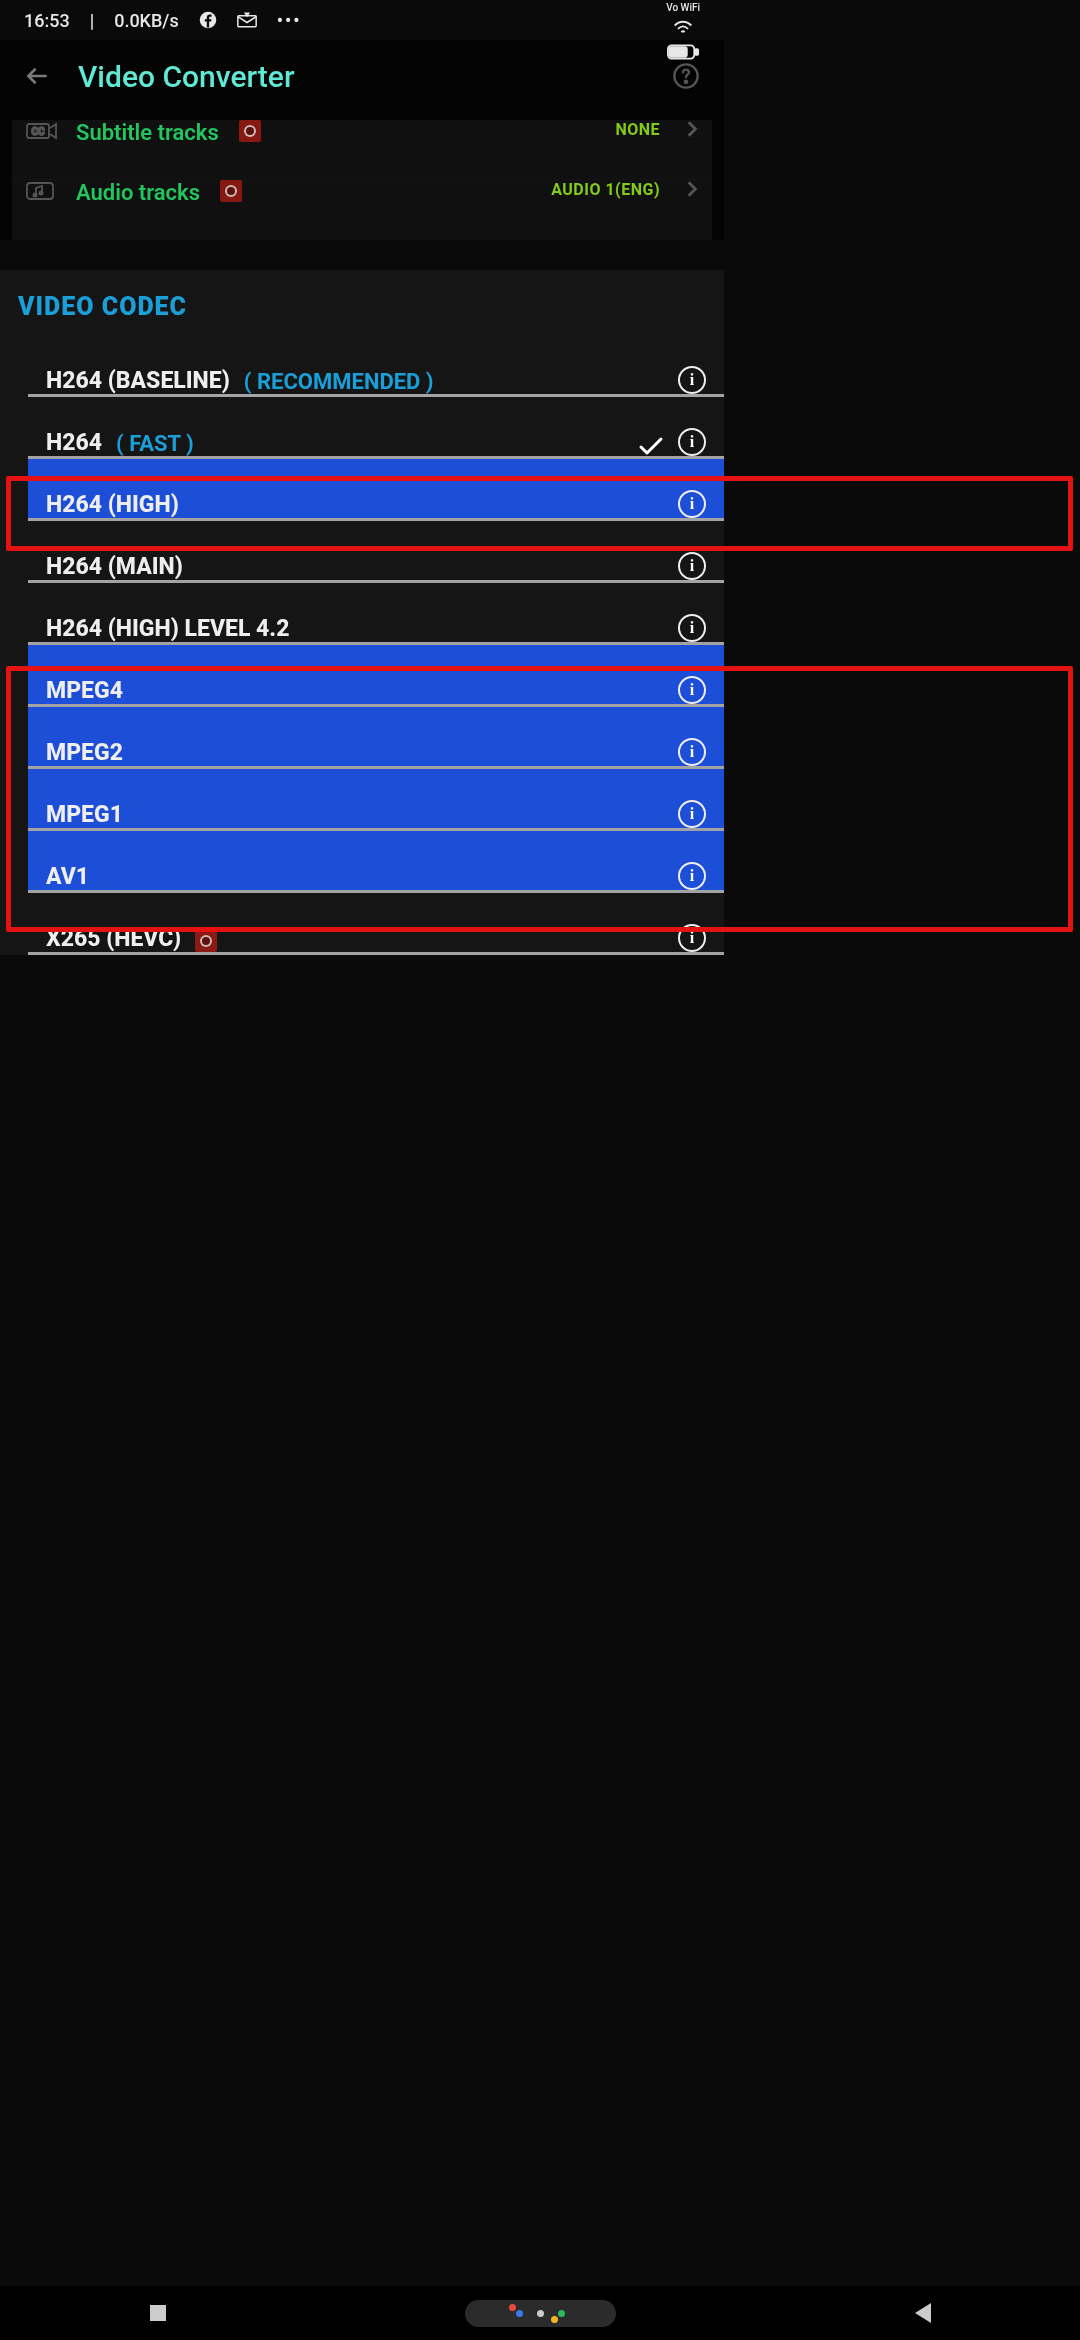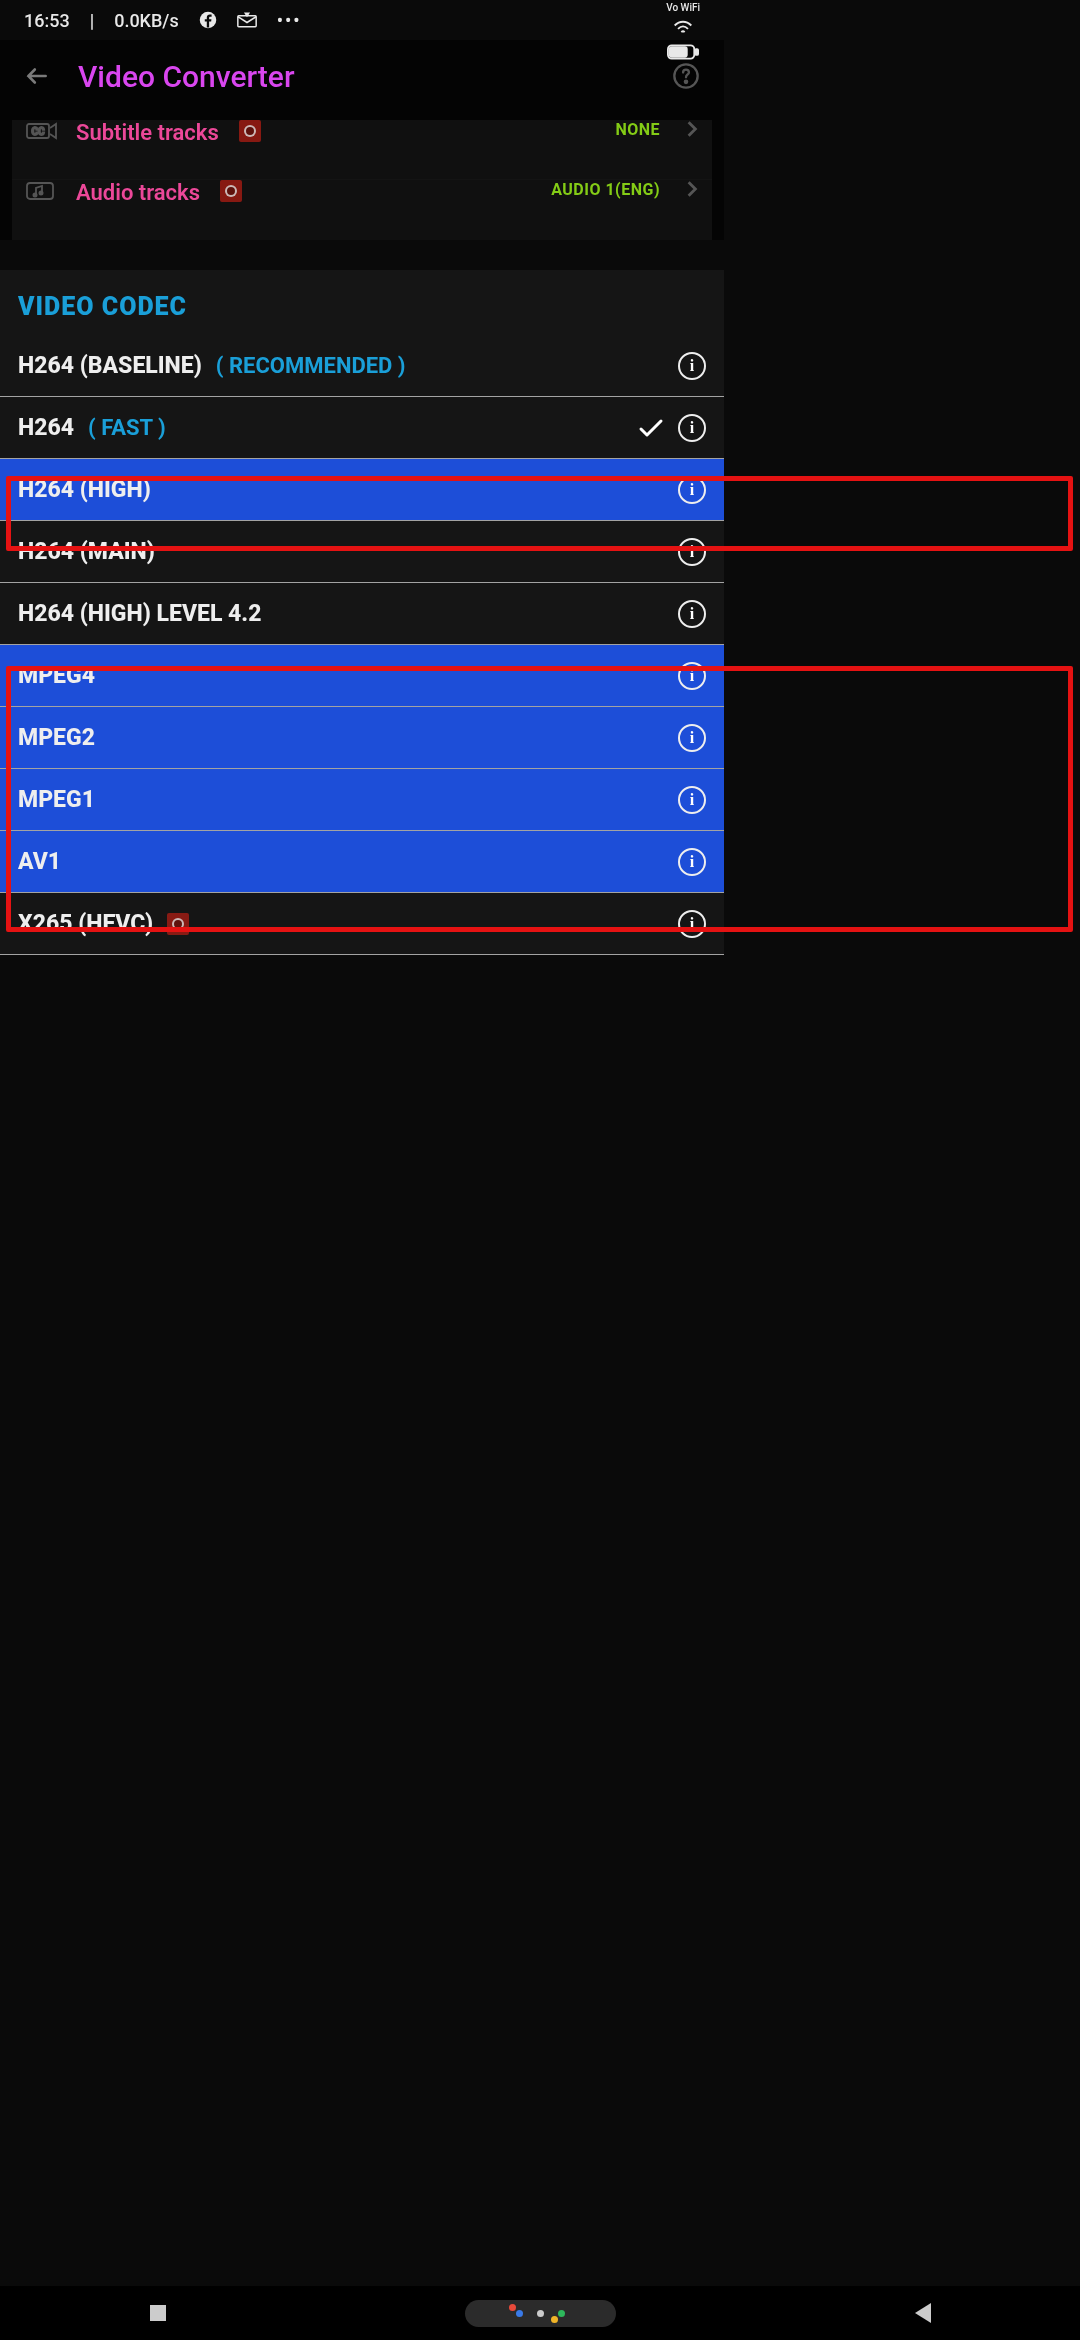--- a/index.html
+++ b/index.html
@@ -3,39 +3,39 @@
 <meta charset="utf-8">
 <style>
 * { margin: 0; padding: 0; box-sizing: border-box; font-family: -apple-system, Roboto, Arial, sans-serif; }
 body { width: 724px; height: 1569px; background: #0a0a0a; color: #fff; overflow: hidden; }
 .status-bar { height: 40px; display: flex; align-items: center; justify-content: space-between; padding: 0 24px; font-size: 18px; font-weight: 500; color: #e8e8e8; }
 .status-left { display: flex; align-items: center; gap: 20px; }
 .status-right { display: flex; align-items: center; gap: 8px; flex-direction: column; }
 .dim-overlay { background: rgba(0,0,0,0.55); }
 .app-header { height: 72px; display: flex; align-items: center; padding: 0 24px; gap: 28px; }
 .back-arrow { color: #888; font-size: 28px; }
-.header-title { color: #d946ef; font-size: 30px; font-weight: 500; }
+.header-title { color: #5eead4; font-size: 30px; font-weight: 500; }
 .help-icon { margin-left: auto; color: #555; }
 .settings-panel { margin: 8px 12px; background: rgba(50,50,50,0.25); }
 .setting-row { height: 60px; display: flex; align-items: flex-start; padding: 0 14px; gap: 16px; border-bottom: 1px solid rgba(255,255,255,0.02); }
 .setting-row:last-child { border-bottom: none; }
 .setting-icon { width: 34px; text-align: center; font-size: 20px; color: #555; }
-.setting-label { color: #ec4899; font-size: 22px; font-weight: 600; }
+.setting-label { color: #22c55e; font-size: 22px; font-weight: 600; }
 .red-badge { width: 22px; height: 22px; background: rgba(200,30,20,0.65); border-radius: 2px; display: flex; align-items: center; justify-content: center; margin-left: 4px; }
 .red-badge::after { content: ""; width: 8px; height: 8px; border-radius: 50%; background: rgba(0,0,0,0.3); border: 2px solid rgba(240,240,240,0.75); }
 .setting-value { margin-left: auto; color: #84cc16; font-size: 16px; font-weight: 700; letter-spacing: 0.5px; }
 .chevron { color: #555; font-size: 22px; margin-left: 10px; }
 .advanced-section { margin: 14px 12px 0; padding: 18px 14px; }
 .advanced-row { display: flex; align-items: center; gap: 16px; }
 .advanced-label { color: #0a6158; font-size: 24px; font-weight: 600; }
 .advanced-chevron { margin-left: auto; color: #0a6158; font-size: 18px; }
 .codec-panel { margin-top: 30px; background: #151515; }
 .codec-header { padding: 22px 18px 14px; color: #1a9fd8; font-size: 25px; font-weight: 900; letter-spacing: 1px; }
 .codec-list { }
-.codec-item { height: 62px; display: flex; align-items: center; padding: 0 18px; border-bottom: 1px solid #a3a3a3; position: relative; background: #151515; }
+.codec-item { height: 62px; display: flex; align-items: flex-end; padding: 0 18px; border-bottom: 3px solid #a3a3a3; position: relative; background: #151515; margin-left: 28px; }
 .codec-item.highlighted { background: #1d4ed8; }
 .codec-name { color: #eee; font-size: 23px; font-weight: 800; }
 .codec-tag { margin-left: 14px; font-size: 22px; font-weight: 700; color: #1a9fd8; }
 .codec-check { margin-left: auto; color: #fff; font-size: 26px; }
 .codec-info { margin-left: 14px; }
 .codec-info.push-right { margin-left: auto; }
 .info-circle { width: 28px; height: 28px; border: 2.4px solid #eee; border-radius: 50%; display: flex; align-items: center; justify-content: center; font-size: 16px; font-weight: 900; font-style: normal; font-family: Georgia, serif; }
 .red-box { border: 5px solid #e51212; position: absolute; z-index: 50; pointer-events: none; border-radius: 2px; }
 .red-box-1 { left: 6px; right: 7px; top: 476px; height: 75px; }
 .red-box-2 { left: 6px; right: 7px; top: 666px; height: 266px; }

